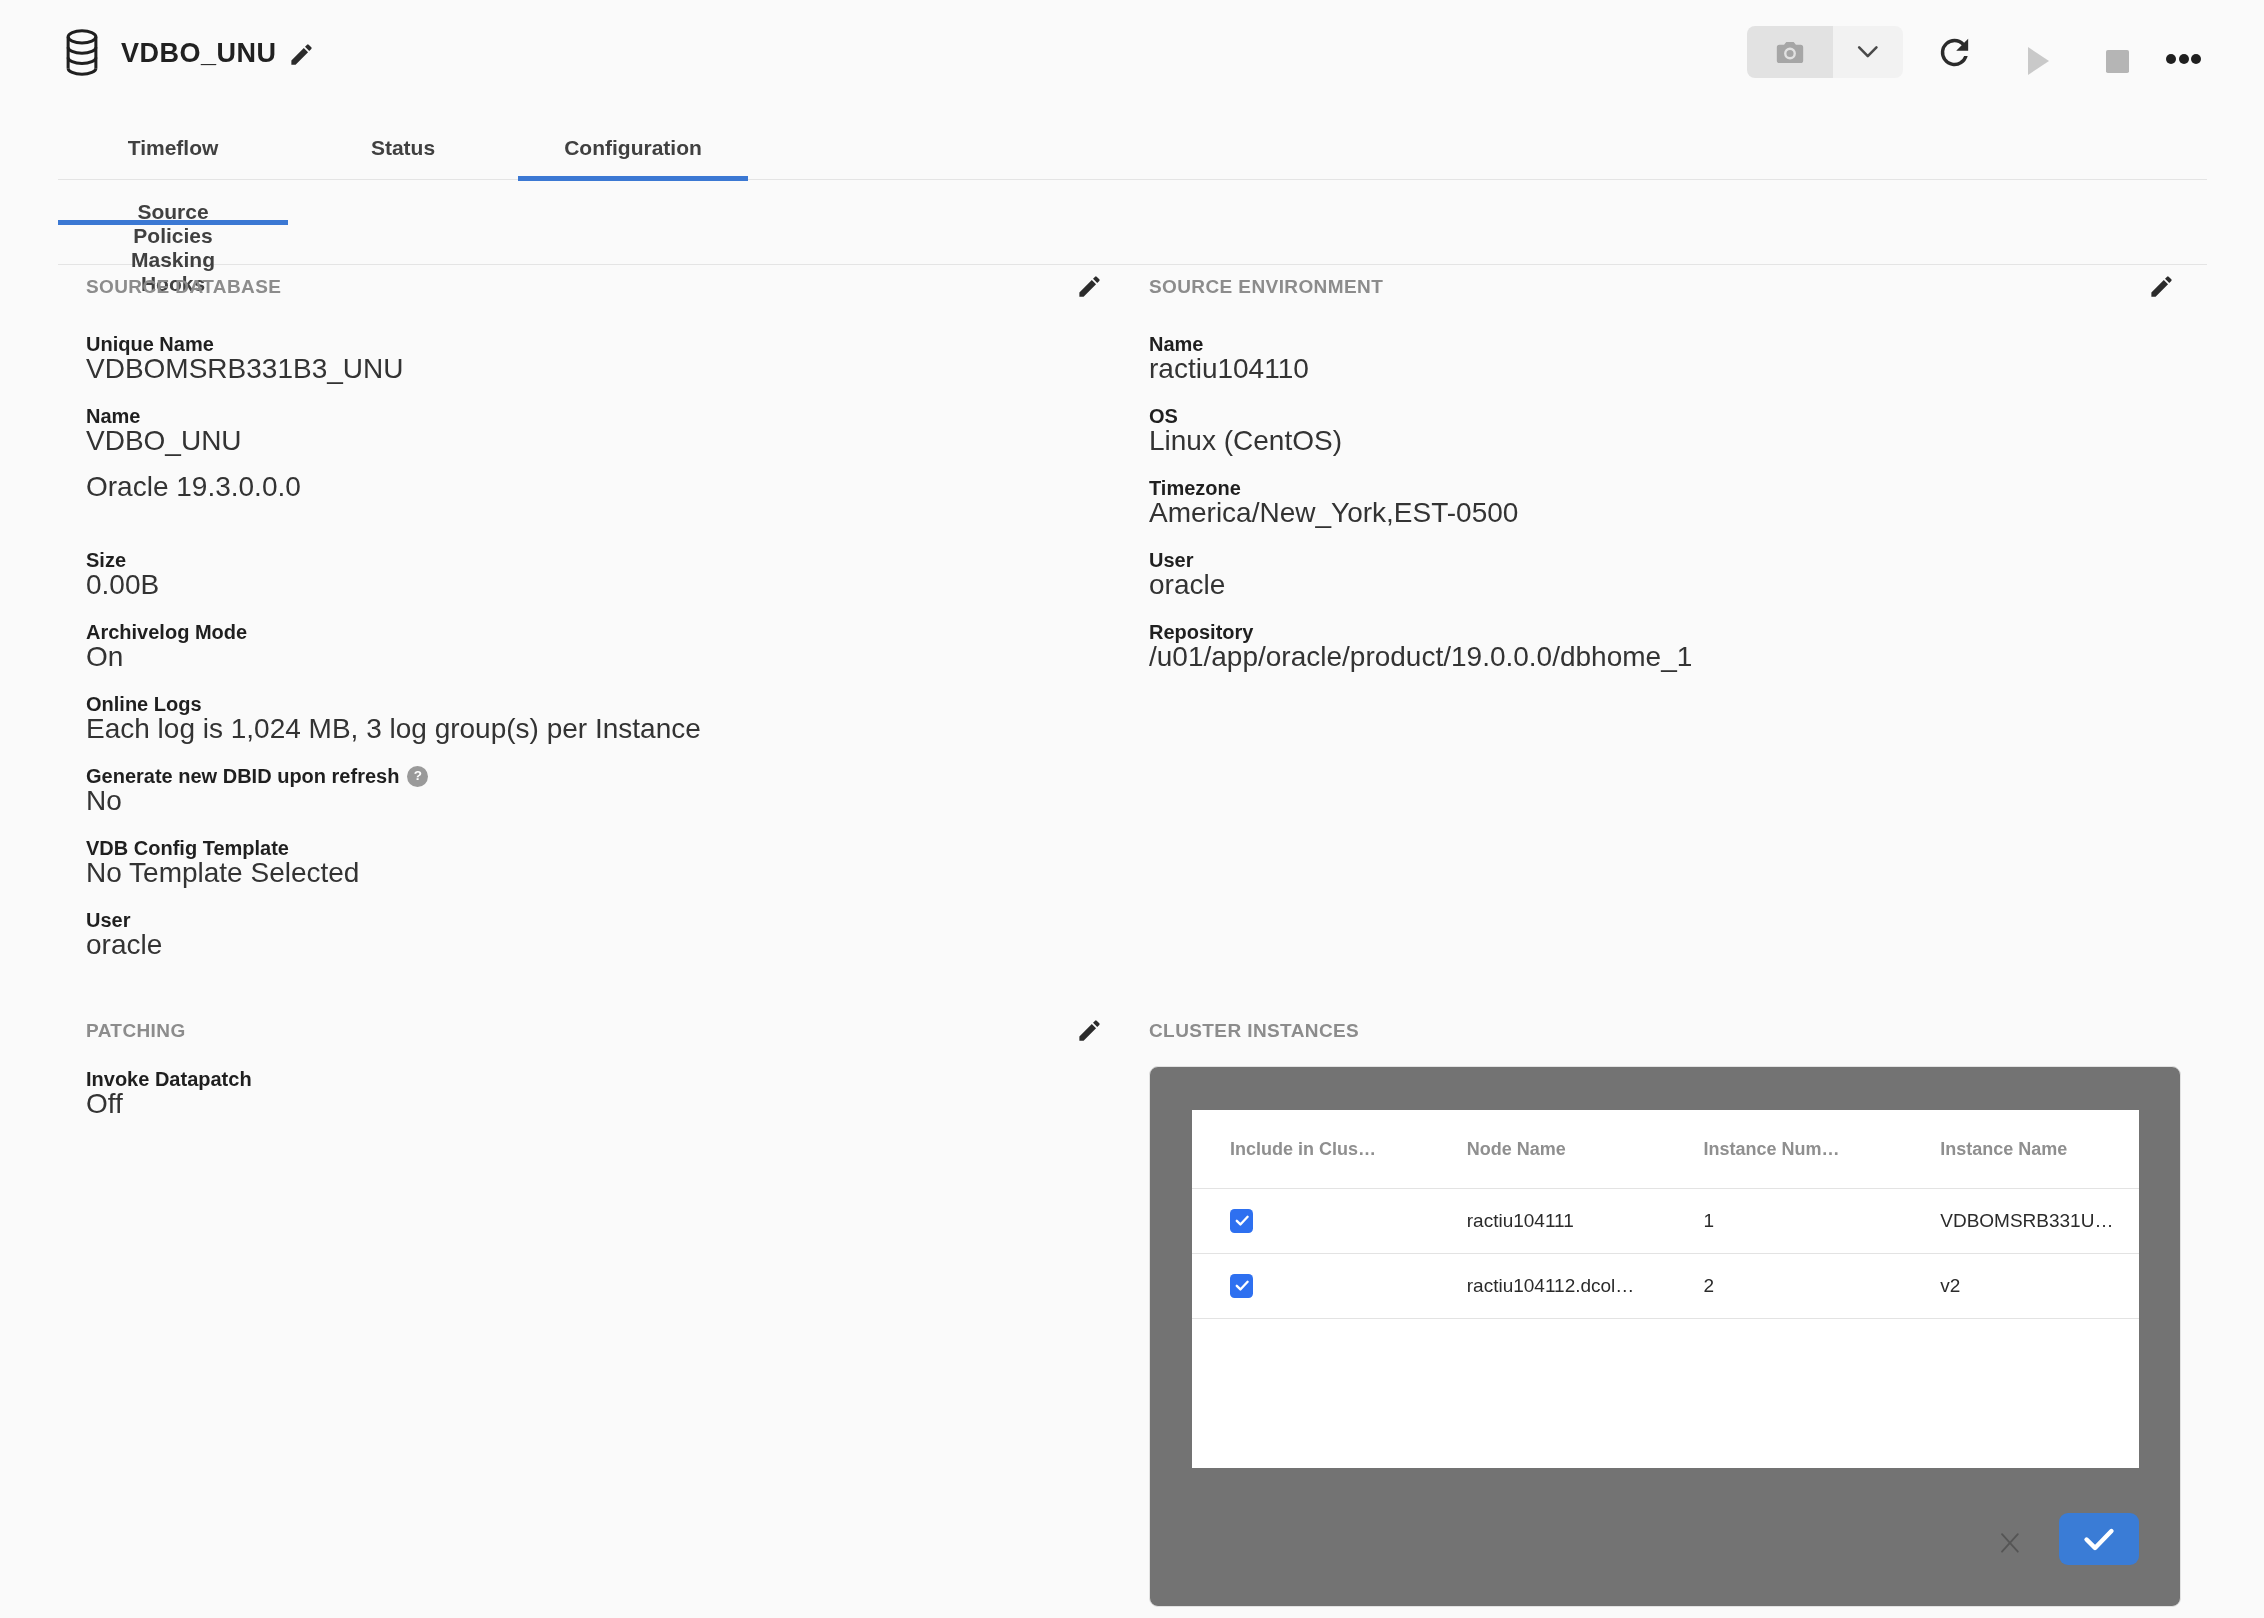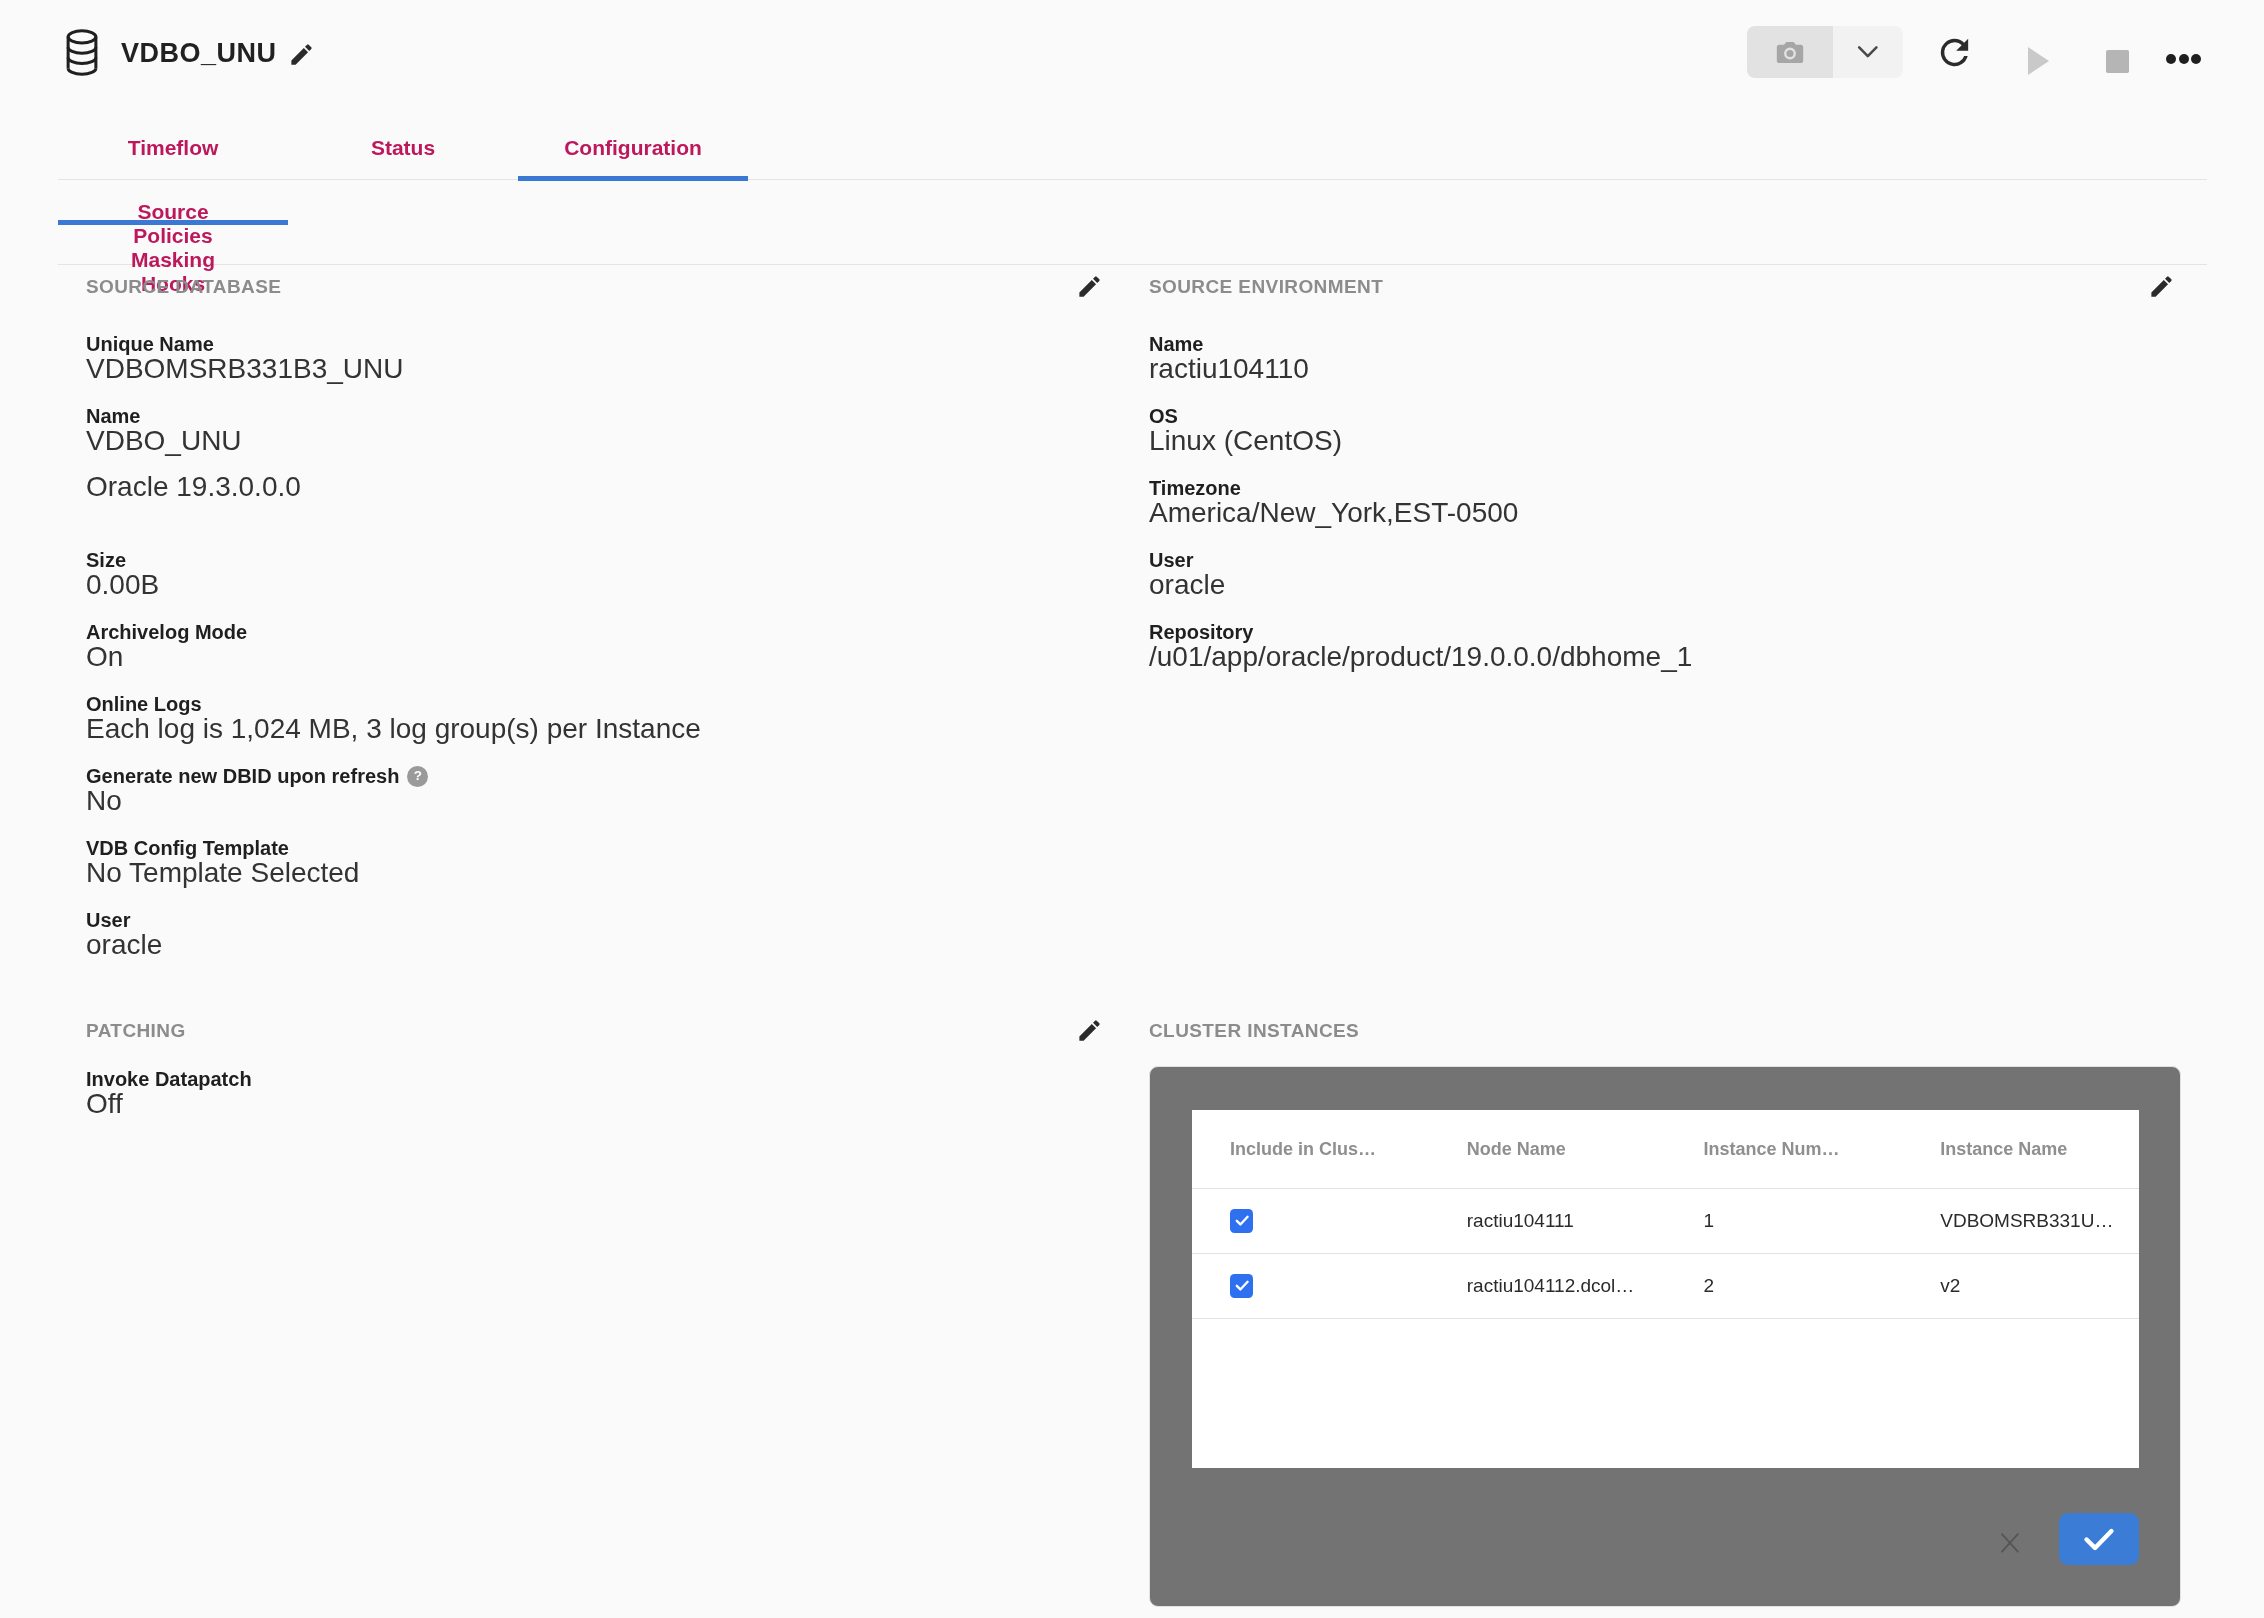--- a/index.html
+++ b/index.html
@@ -26,21 +26,21 @@
   .play-btn { left:2028px; top:47px; width:0; height:0; border-left:21px solid #c9c9c9; border-top:14.4px solid transparent; border-bottom:14.4px solid transparent; }
   .stop-btn { left:2106px; top:50px; width:23.4px; height:23.4px; background:#b5b5b5; border-radius:1.8px; }
   .more-btn { left:2166px; top:54px; display:flex; gap:2.7px; }
   .more-btn i { width:10px; height:10px; border-radius:50%; background:#1f1f1f; }
 
   
   .tabrow { left:58px; width:2149px; height:65px; border-bottom:0.9px solid #e4e4e4; display:flex; }
   .tabrow-1 { top:115px; }
   .tabrow-2 { top:200px;flex-direction:column; }
   .tab { position:relative; width:230px; height:65px; display:flex; align-items:center; justify-content:center;
-         font-size:21px; font-weight:bold; color:#be185d; cursor:pointer; }
+         font-size:21px; font-weight:bold; color:#404040; cursor:pointer; }
   .tab .ink { position:absolute; left:0; bottom:-0.9px; width:100%; height:5.4px; background:#3b78d3; display:none; }
   .tab.active .ink { display:block; }
 
   
   .sec-head { height:31px; display:flex; align-items:center; justify-content:space-between; }
   .sec-title { font-size:19px; font-weight:bold; color:#8c8c8c; letter-spacing:0.4px; }
   .pencil { width:27px; height:27px; cursor:pointer; }
 
   .col-left  { left:86px;  width:1017px; }
   .col-right { left:1149px; width:1026px; }

